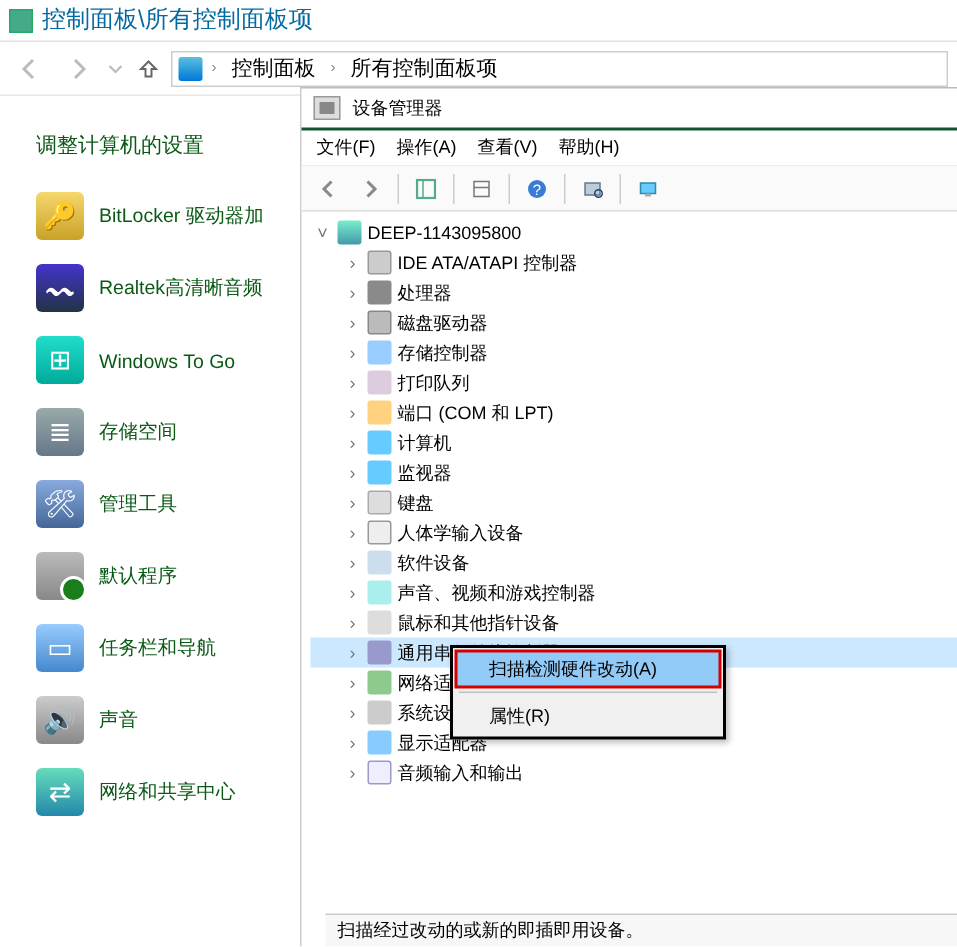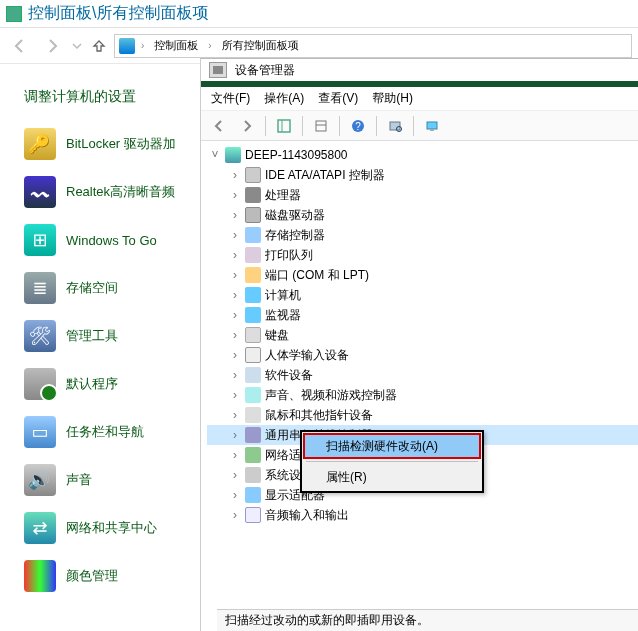--- a/index.html
+++ b/index.html
@@ -7,33 +7,33 @@
 
 .titlebar { height: 28px; background: #fff; border-bottom: 1px solid #e0e0e0; display: flex; align-items: center; padding: 0 6px; gap: 6px; }
 .titlebar .icon-box { width: 16px; height: 16px; background: #4a8; display: inline-block; border: 1px solid #2a6; }
 .titlebar .title-text { font-size: 16px; color: #0369a1; }
 
 .navbar { height: 36px; display: flex; align-items: center; padding: 0 6px; gap: 4px; background: #fff; border-bottom: 1px solid #e8e8e8; }
 .nav-arrow { width: 28px; height: 28px; display: flex; align-items: center; justify-content: center; color: #888; cursor: default; }
 .nav-up { width: 22px; height: 22px; display: flex; align-items: center; justify-content: center; color: #555; }
 .addrbar { flex: 1; height: 24px; border: 1px solid #ccc; display: flex; align-items: center; padding: 0 4px; gap: 6px; background: #fff; }
 .addrbar .sep { color: #888; font-size: 10px; }
-.addrbar .crumb { color: #000; font-size: 11px; padding: 2px 4px; }
+.addrbar .crumb { color: #000; font-size: 14px; padding: 2px 4px; }
 .cp-icon { width: 16px; height: 16px; background: linear-gradient(#5bc0de,#0078d7); border-radius: 2px; }
 
 .heading { padding: 24px 0 18px 24px; color: #0a5a16; font-size: 14px; }
 
 .left-panel { position: absolute; left: 0; top: 120px; width: 200px; }
 .cp-item { display: flex; align-items: center; gap: 10px; padding: 8px 0 8px 24px; }
 .cp-item .icon { width: 32px; height: 32px; display: flex; align-items: center; justify-content: center; }
 .cp-item .label { color: #0a5a16; font-size: 13px; }
 
 
 .devmgr { position: absolute; left: 200px; top: 58px; right: 0; bottom: 0; background: #fff; border-left: 1px solid #ccc; border-top: 1px solid #bbb; display:flex; flex-direction:column; z-index: 5; }
-.dm-title { height: 28px; display: flex; align-items: center; gap: 8px; padding: 0 8px; border-bottom: 6px solid #14532d; }
+.dm-title { height: 28px; display: flex; align-items: center; gap: 8px; padding: 0 8px; border-bottom: 2px solid #14532d; }
 .dm-title .dm-icon { width: 18px; height: 16px; background: #ddd; border: 1px solid #999; position: relative; }
 .dm-title .dm-icon:after { content:""; position:absolute; left:3px; top:3px; width:10px; height:8px; background:#888; }
 .dm-menu { height: 24px; display: flex; align-items: center; gap: 14px; padding: 0 10px; font-size: 12px; border-bottom: 1px solid #eee; }
 .dm-menu span { cursor: default; }
 .dm-toolbar { height: 30px; display: flex; align-items: center; gap: 4px; padding: 0 6px; border-bottom: 1px solid #ddd; background: #fafafa; }
 .tb-btn { width: 24px; height: 22px; border: 1px solid transparent; display:flex; align-items:center; justify-content:center; }
 .tb-sep { width: 1px; height: 20px; background: #ccc; margin: 0 2px; }
 
 .dm-tree { flex: 1; overflow: hidden; padding: 4px 0 0 6px; position: relative; }
 .tree-row { display: flex; align-items: center; height: 20px; gap: 4px; font-size: 12px; }
@@ -150,24 +150,20 @@
       <span class="label">任务栏和导航</span>
     </div>
   <div class="cp-item">
       <div class="icon big-ic bi-sound">🔊</div>
       <span class="label">声音</span>
     </div>
   <div class="cp-item">
       <div class="icon big-ic bi-netshare">⇄</div>
       <span class="label">网络和共享中心</span>
     </div>
-  <div class="cp-item">
-      <div class="icon big-ic bi-color"></div>
-      <span class="label">颜色管理</span>
-    </div>
 </div>
 
 <div class="devmgr">
   <div class="dm-title">
     <span class="dm-icon"></span>
     <span>设备管理器</span>
   </div>
   <div class="dm-menu">
     <span>文件(F)</span>
     <span>操作(A)</span>

